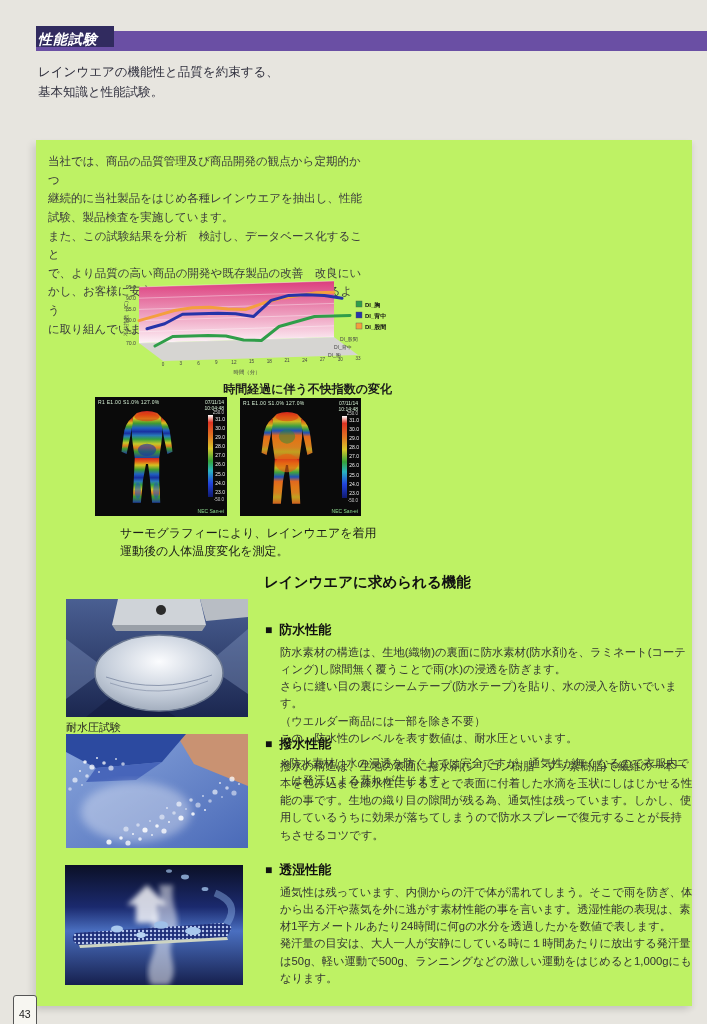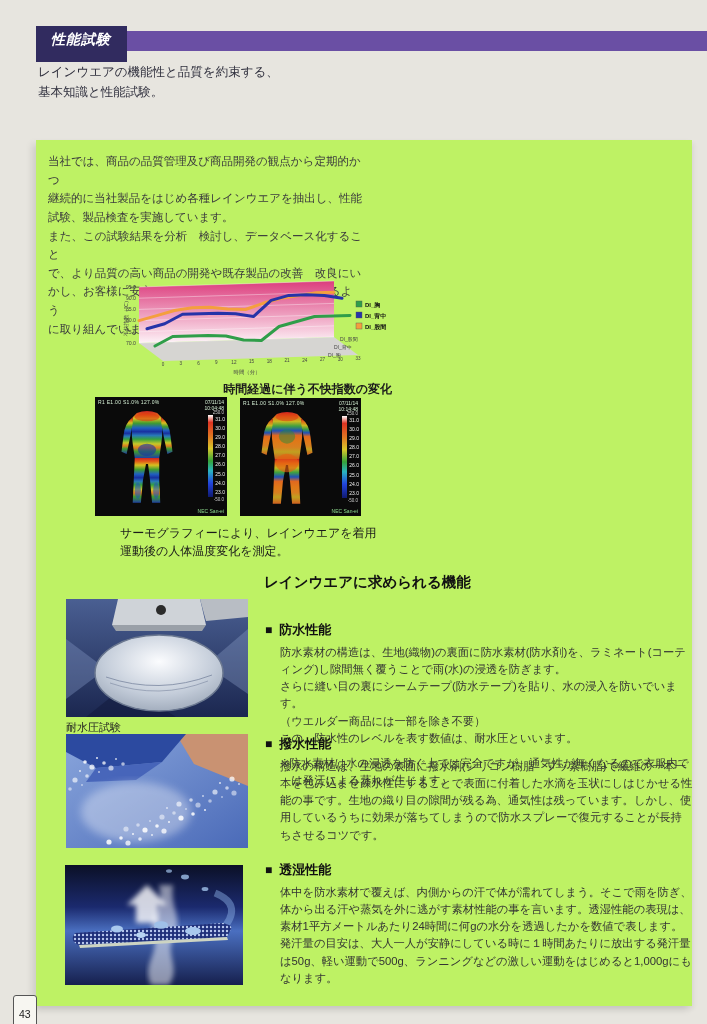--- a/index.html
+++ b/index.html
@@ -7,23 +7,23 @@
   body {
     position:relative;
     background:#e7e5df;
     font-family:"Liberation Sans","DejaVu Sans",sans-serif;
     overflow:hidden;
     color:#333;
   }
   
   .hdr-bar { position:absolute; left:36px; top:31px; right:0; height:20px; background:#6a4fa4; }
   .hdr-tab {
-    position:absolute; left:36px; top:26px; height:36px; line-height:27px;
+    position:absolute; left:36px; top:26px; height:21px; line-height:27px;
     background:#312b5f; color:#fff; font-style:italic; font-weight:bold;
-    font-size:14px; padding:0 16px 0 15px; letter-spacing:1px; z-index:2;
+    font-size:14px; padding:0 16px 0 2px; letter-spacing:1px; z-index:2;
   }
   .hdr-sub {
     position:absolute; left:38px; top:62px; font-size:12.5px; color:#30303e;
     line-height:1.6; white-space:pre-line; font-weight:500;
   }
   
   .panel {
     position:absolute; left:36px; top:140px; width:656px; height:866px;
     background:#bef264;
     box-shadow:-4px 4px 7px rgba(0,0,0,.10), 2px 3px 5px rgba(0,0,0,.05);
@@ -408,19 +408,19 @@
     <div class="f-head">
       <span class="sq">■</span><span>撥水性能</span>
     </div>
     <div class="f-body">撥水の構造は、生地の表面に撥水剤(シリコン樹脂　フッ素樹脂)で繊維の一本一本を包み込ませ疎水性にすることで表面に付着した水滴を玉状にしはじかせる性能の事です。生地の織り目の隙間が残る為、通気性は残っています。しかし、使用しているうちに効果が落ちてしまうので防水スプレーで復元することが長持ちさせるコツです。</div>
   </div>
 
   <div class="feat feat3">
     <div class="f-head">
       <span class="sq">■</span><span>透湿性能</span>
     </div>
-    <div class="f-body">体中を防水素材で覆えば、内側からの汗で体が濡れてしまう。そこで雨を防ぎ、体から出る汗や蒸気を外に逃がす素材性能の事を言います。透湿性能の表現は、素材1平方メートルあたり24時間に何gの水分を透過したかを数値で表します。
+    <div class="f-body">通気性は残っています、内側からの汗で体が濡れてしまう。そこで雨を防ぎ、体から出る汗や蒸気を外に逃がす素材性能の事を言います。透湿性能の表現は、素材1平方メートルあたり24時間に何gの水分を透過したかを数値で表します。
 発汗量の目安は、大人一人が安静にしている時に１時間あたりに放出する発汗量は50g、軽い運動で500g、ランニングなどの激しい運動をはじめると1,000gにもなります。</div>
   </div>
 
 </div>
 
 <div class="pageno">43</div>
 
 </body></html>

